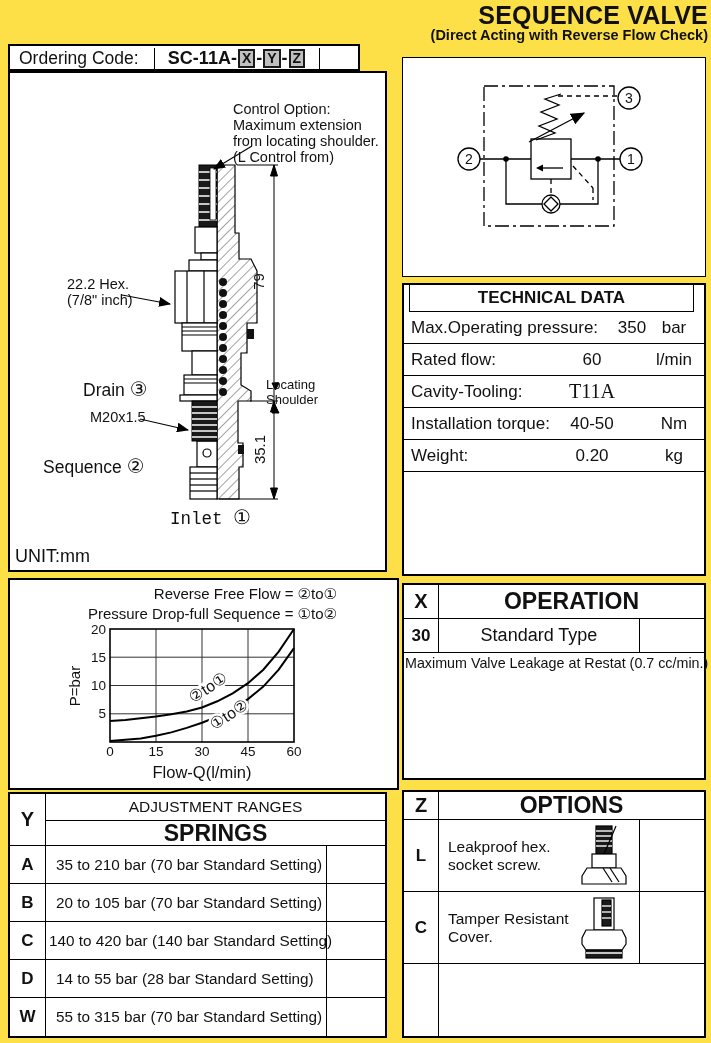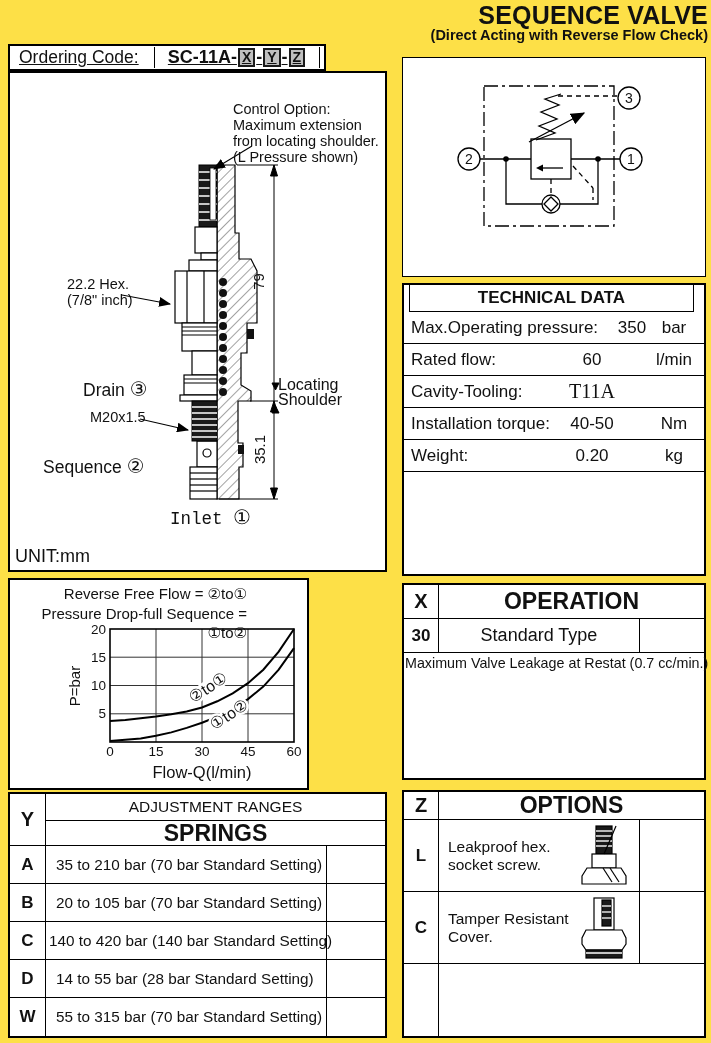--- a/index.html
+++ b/index.html
@@ -4,35 +4,35 @@
 <style>
   html,body{margin:0;padding:0;background:#e8e8e8;}
   .page{position:relative;width:711px;height:1043px;background:#fde047;
         font-family:"Liberation Sans","DejaVu Sans",sans-serif;color:#111;overflow:hidden;}
   .abs{position:absolute;}
   .box{position:absolute;border:2px solid #000;background:#fff;box-sizing:border-box;}
   
   .title{top:1px;right:3px;font-size:25px;font-weight:bold;letter-spacing:.2px;}
   .subtitle{top:27px;right:3px;font-size:14.5px;font-weight:bold;}
   
-  .order-bar{left:8px;top:44px;width:318px;height:27px;display:flex;align-items:center;text-decoration:underline;}
+  .order-bar{left:8px;top:44px;width:352px;height:27px;display:flex;align-items:flex-end;}
   .order-label{width:145px;border-right:1.5px solid #000;font-size:17.5px;display:flex;align-items:center;padding-left:9px;box-sizing:border-box;}
   .order-code{width:165px;border-right:1.5px solid #000;display:flex;align-items:center;justify-content:center;font-size:18px;font-weight:bold;box-sizing:border-box;}
   .codebox{display:inline-block;background:#bfbfbf;border:2px solid #1a1a1a;font-size:14px;line-height:15px;padding:0 2px;margin:0 1px;}
   .order-blank{flex:1;}
   
   .draw-box{left:8px;top:71px;width:379px;height:501px;}
   .dlabel{position:absolute;font-size:14.5px;line-height:16px;}
   .dlabel-big{position:absolute;font-size:17.5px;}
   .port{font-size:20px;}
   .rot{transform:rotate(-90deg);transform-origin:center;font-size:15px;}
   .unit{position:absolute;left:5px;bottom:3px;font-size:18px;}
-  .loc-label{position:absolute;left:268px;top:305px;font-size:16px;line-height:14.5px;}
-  
-  .chart-box{left:8px;top:578px;width:301px;height:212px;}
+  .loc-label{position:absolute;left:256px;top:305px;font-size:13px;line-height:14.5px;}
+  
+  .chart-box{left:8px;top:578px;width:391px;height:212px;}
   .chart-head{position:absolute;right:60px;top:4px;text-align:right;font-size:15px;line-height:19.5px;}
   
   .tech-box{left:402px;top:283px;width:304px;height:293px;}
   .tech-title{height:26px;margin:0 10px 0 5px;border-left:1.5px solid #000;border-right:1.5px solid #000;border-bottom:1.5px solid #000;
               text-align:center;font-weight:bold;font-size:17px;line-height:26px;}
   .tech-row{position:relative;height:31px;border-bottom:1.5px solid #000;font-size:17px;line-height:31px;}
   .tech-row .lbl{position:absolute;left:7px;white-space:nowrap;}
   .tech-row .val{position:absolute;left:156px;width:64px;text-align:center;}
   .tech-row.wide .val{left:196px;}
   .tech-row .unit2{position:absolute;left:240px;width:60px;text-align:center;}
@@ -168,21 +168,21 @@
       <g stroke="#000" stroke-width="1.1" fill="none">
         <line x1="242" y1="73" x2="204" y2="96" marker-end="url(#arr)"></line>
         <line x1="112" y1="222" x2="160" y2="231" marker-end="url(#arr)"></line>
         <line x1="130" y1="346" x2="178" y2="357" marker-end="url(#arr)"></line>
       </g>
     </svg>
     <div class="dlabel" style="left:223px;top:28px;">
       <div>Control Option:</div>
       <div>Maximum extension</div>
       <div>from locating shoulder.</div>
-      <div>(L Pressure shown)</div>
+      <div>(L Control from)</div>
     </div>
     <div class="dlabel" style="left:57px;top:203px;">
       <div>22.2  Hex.</div>
       <div>(7/8" inch)</div>
     </div>
     <div class="dlabel-big" style="left:73px;top:304px;"><span>Drain </span><span class="port">③</span></div>
     <div class="dlabel" style="left:80px;top:336px;">M20x1.5</div>
     <div class="dlabel-big" style="left:33px;top:381px;"><span>Sequence </span><span class="port">②</span></div>
     <div class="dlabel-big" style="left:160px;top:432px;font-family:Liberation Mono, monospace;"><span>Inlet </span><span class="port">①</span></div>
     <div class="abs rot" style="left:240px;top:200px;">79</div>

